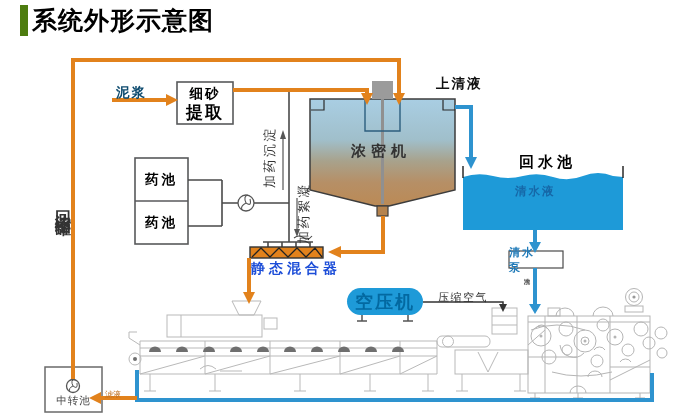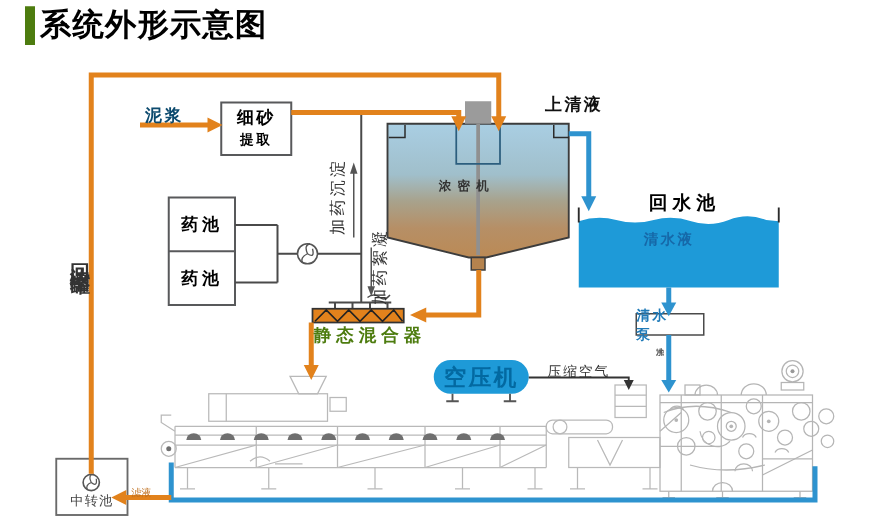--- a/index.html
+++ b/index.html
@@ -198,41 +198,41 @@
     </g>
   </g>
 </svg>
 
 <div id="title">系统外形示意图</div>
 
 <div class="lbl b" style="left:116px;top:84px;font-size:13.5px;letter-spacing:2px;">泥浆</div>
 
 <div class="cell" style="left:177px;top:82px;width:56px;height:42px;flex-direction:column;text-align:right;">
   <span class="b" style="font-size:13.5px;letter-spacing:2px;line-height:19px;">细砂</span>
-  <span class="b" style="font-size:11px;letter-spacing:2px;line-height:19px;">提取</span>
+  <span class="b" style="font-size:17px;letter-spacing:2px;line-height:19px;">提取</span>
 </div>
 
 <div class="cell b" style="left:135px;top:158px;width:53px;height:43px;font-size:13.5px;letter-spacing:3px;">药池</div>
 <div class="cell b" style="left:135px;top:201px;width:53px;height:43px;font-size:13.5px;letter-spacing:3px;">药池</div>
 
 <div class="lbl rot" style="left:235px;top:148px;width:70px;font-size:13px;color:#333;letter-spacing:2.5px;">加药沉淀</div>
 <div class="lbl rot" style="left:269px;top:204px;width:70px;font-size:13px;color:#333;letter-spacing:2.5px;">加药絮凝</div>
 
-<div class="lbl b" style="left:351px;top:142px;font-size:10px;color:#333;letter-spacing:5px;">浓密机</div>
+<div class="lbl b" style="left:351px;top:142px;font-size:15px;color:#333;letter-spacing:5px;">浓密机</div>
 
 <div class="lbl b" style="left:436px;top:75px;font-size:13.5px;color:#111;letter-spacing:2px;">上清液</div>
 
 <div class="lbl b" style="left:519px;top:153px;font-size:15px;color:#000;letter-spacing:4px;">回水池</div>
 <div class="lbl b" style="left:515px;top:184px;font-size:11.5px;color:#1668a8;letter-spacing:2px;">清水液</div>
 
 <div class="cell b" style="left:509px;top:251px;width:38px;height:17px;font-size:11px;color:#1f7ab8;letter-spacing:2px;">清水泵</div>
 
 <div class="lbl vert" style="left:522px;top:273px;font-size:6.5px;color:#555;">冲洗水</div>
 
-<div class="lbl b" style="left:251px;top:260px;font-size:14px;color:#4d7c0f;letter-spacing:4px;">静态混合器</div>
+<div class="lbl b" style="left:251px;top:260px;font-size:14px;color:#1d4ed8;letter-spacing:4px;">静态混合器</div>
 
 <div class="cell b" style="left:347px;top:288px;width:76px;height:27px;font-size:18px;color:#0369a1;letter-spacing:2px;">空压机</div>
 
 <div class="lbl" style="left:438px;top:290px;font-size:11px;color:#333;letter-spacing:1.5px;">压缩空气</div>
 
 <div class="lbl vert b" style="left:52px;top:198px;font-size:16px;color:#333;letter-spacing:3px;">回浓缩罐</div>
 
 <div class="cell" style="left:47px;top:394px;width:53px;height:14px;font-size:10.5px;color:#444;letter-spacing:1px;">中转池</div>
 
 <div class="lbl" style="left:105px;top:389px;font-size:8px;color:#c07020;">滤液</div>

